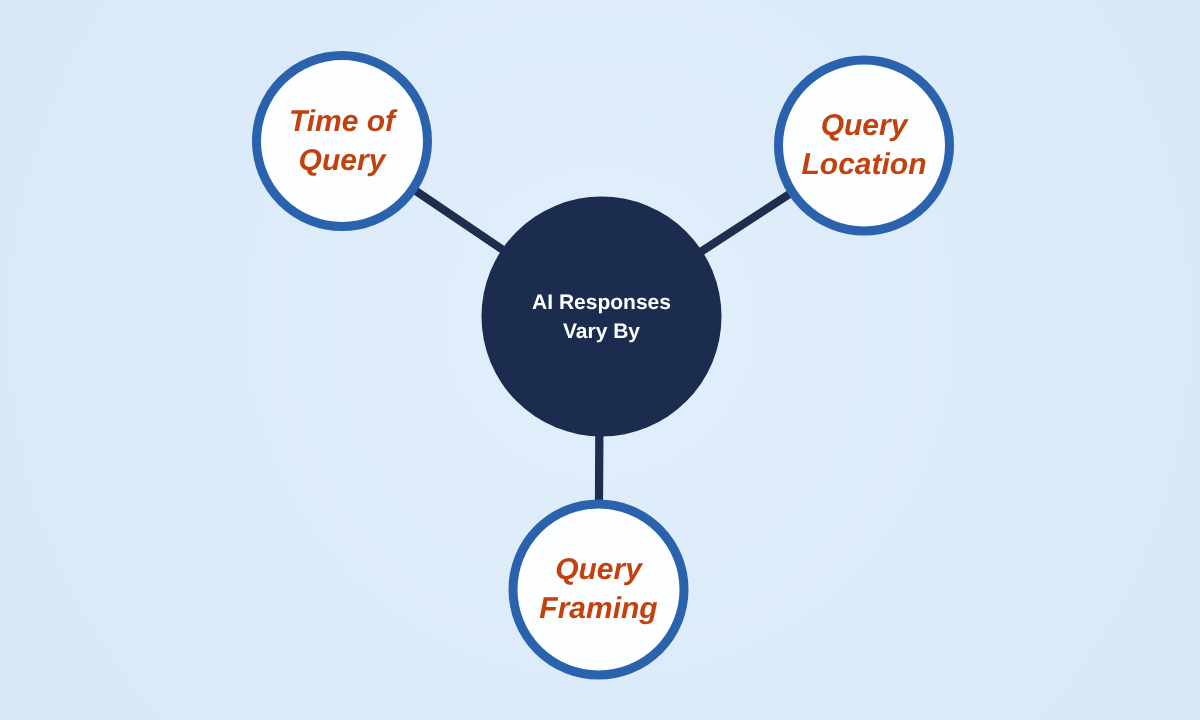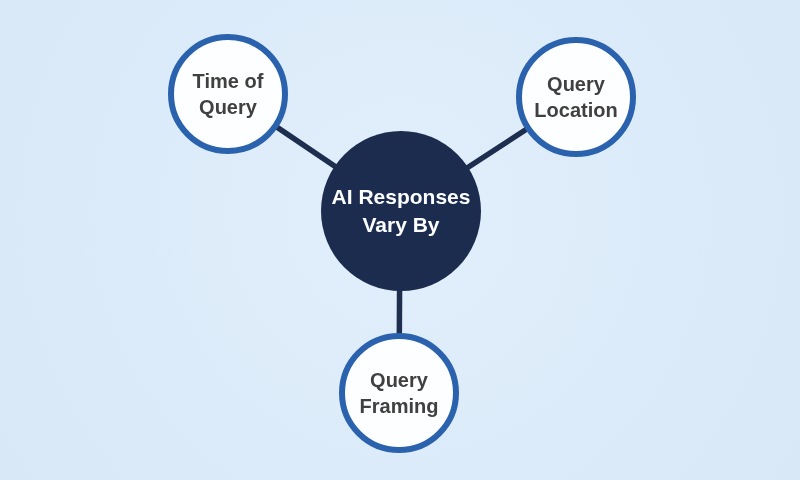--- a/index.html
+++ b/index.html
@@ -37,31 +37,32 @@
     font-weight: 700;
     white-space: pre-line;
   }
   .node-center {
     left: 321px;
     top: 131px;
     width: 160px;
     height: 160px;
     background: #1b2c4e;
     color: #fdfeff;
-    font-size: 21px;
+    font-size: 14px;
     line-height: 1.35;
   }
   .node-outer {
     width: 120px;
     height: 120px;
     background: #fdfeff;
     border: 6px solid #2a62ae;
-    color: #404040;
+    color: #c2410c;
     font-size: 20px;
     line-height: 1.32;
+    font-style: italic;
   }
   .node-time-of-query  { left: 168px; top: 34px; }
   .node-user-location  { left: 516px; top: 37px; }
   .node-query-framing  { left: 339px; top: 333px; }
 </style>
 </head>
 <body>
 
 <div class="diagram-canvas">
 

